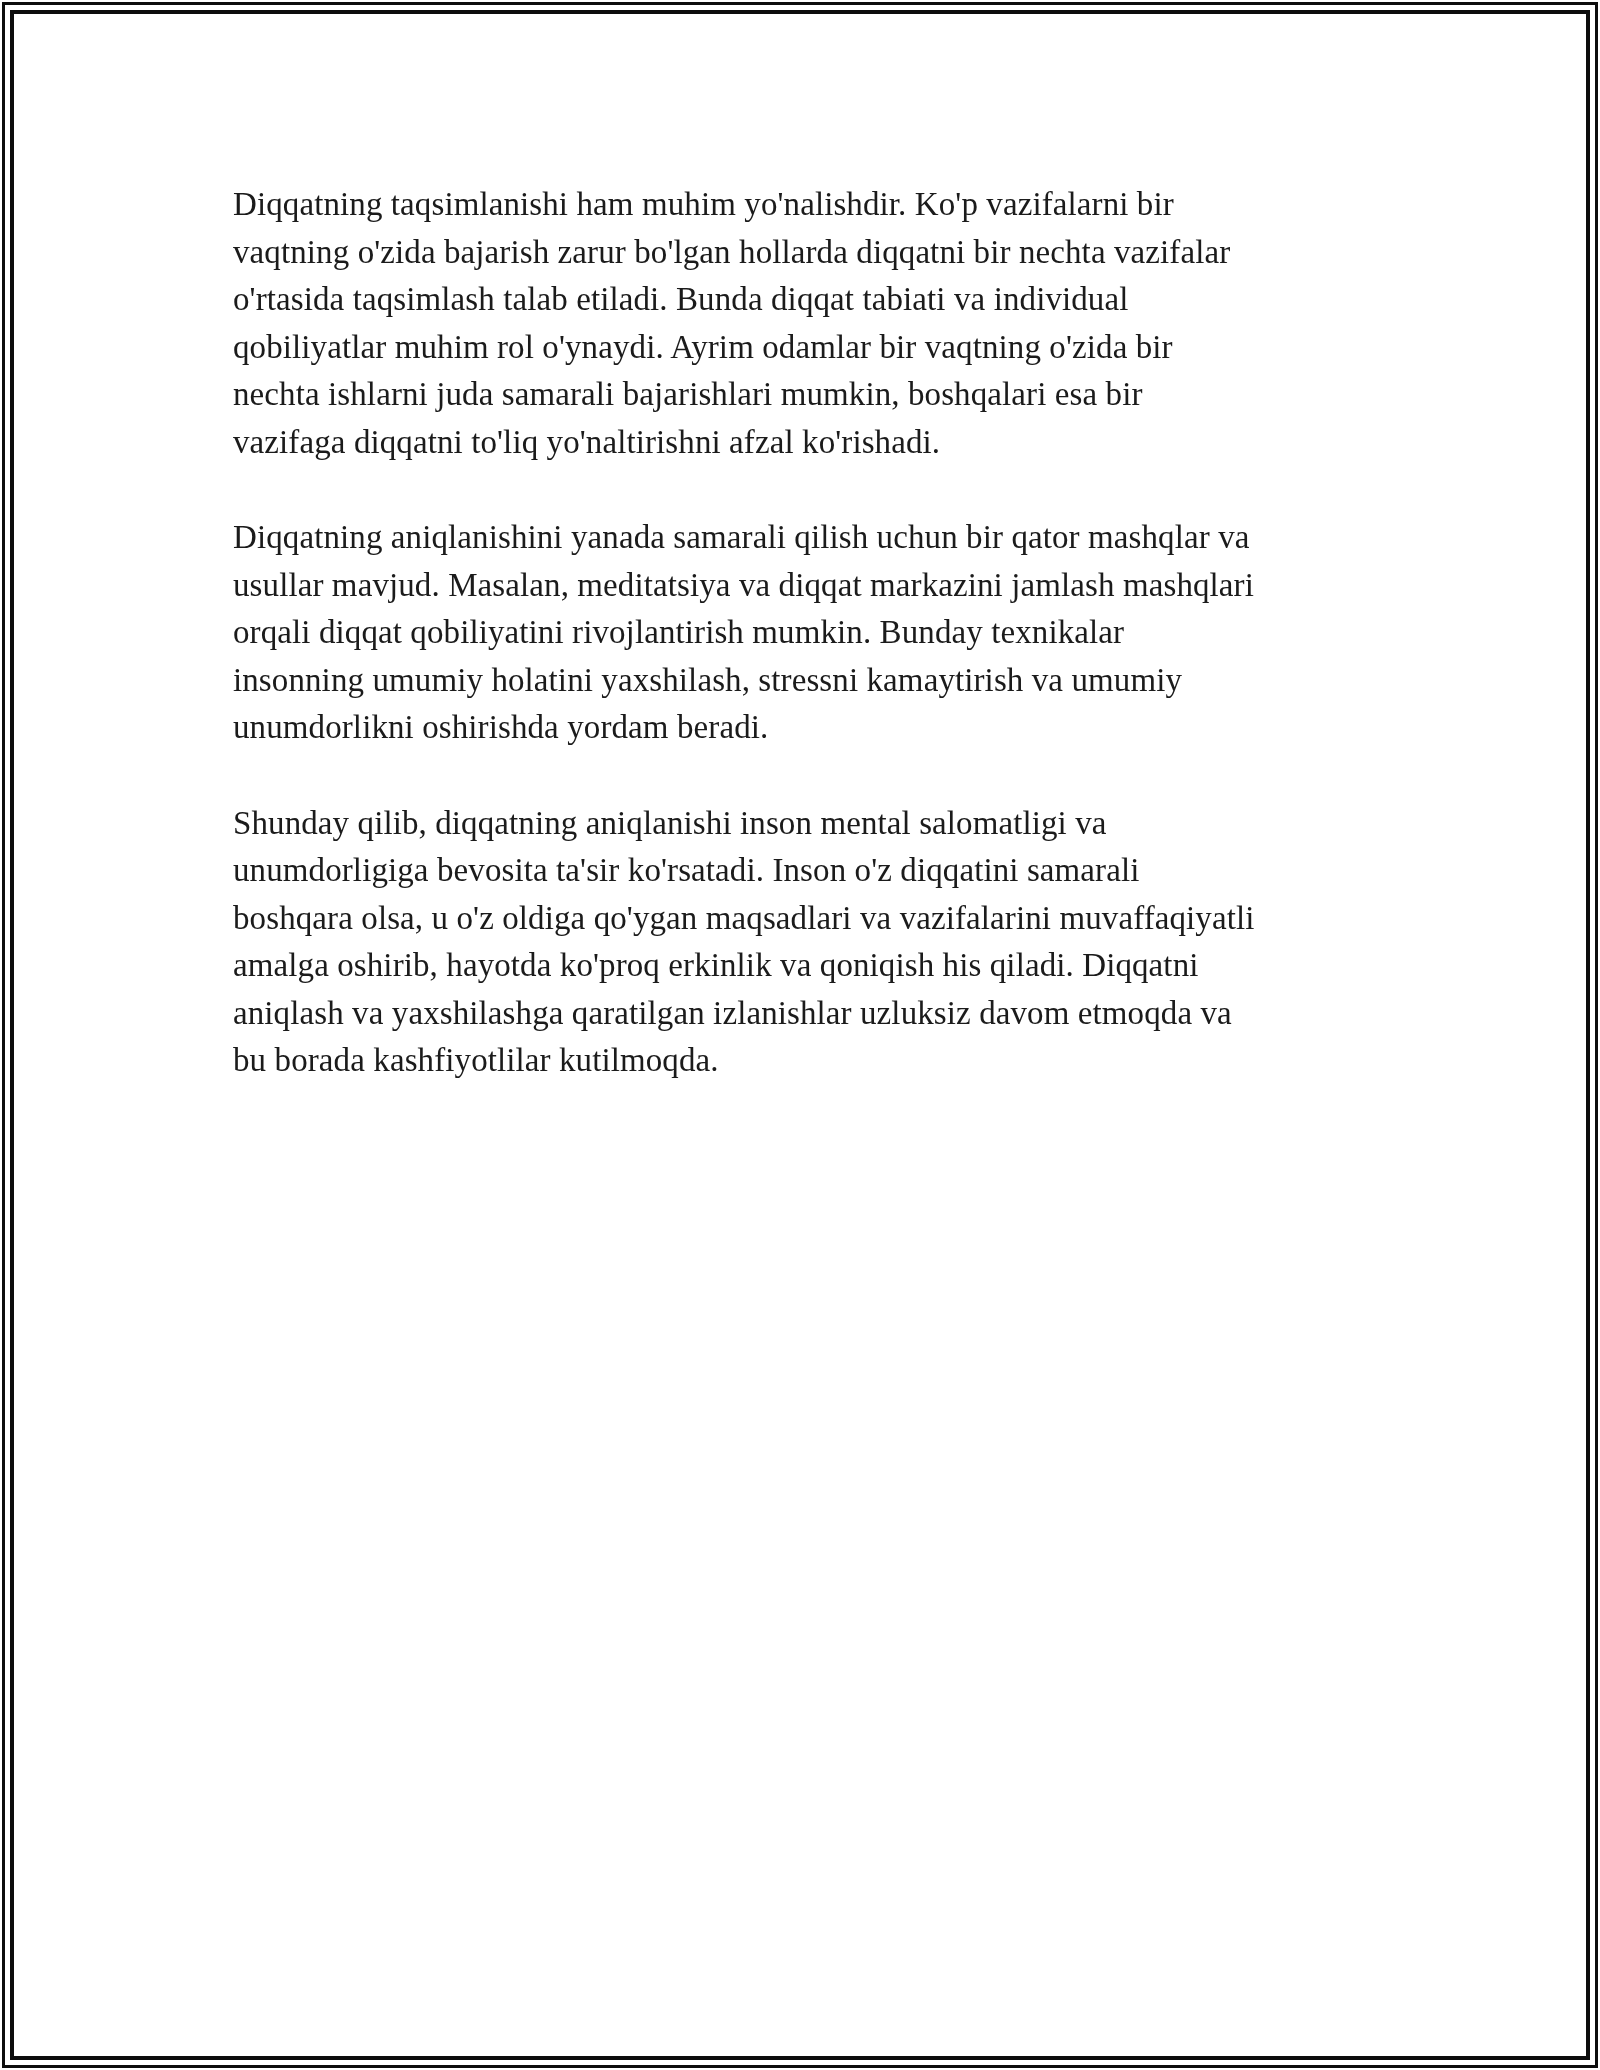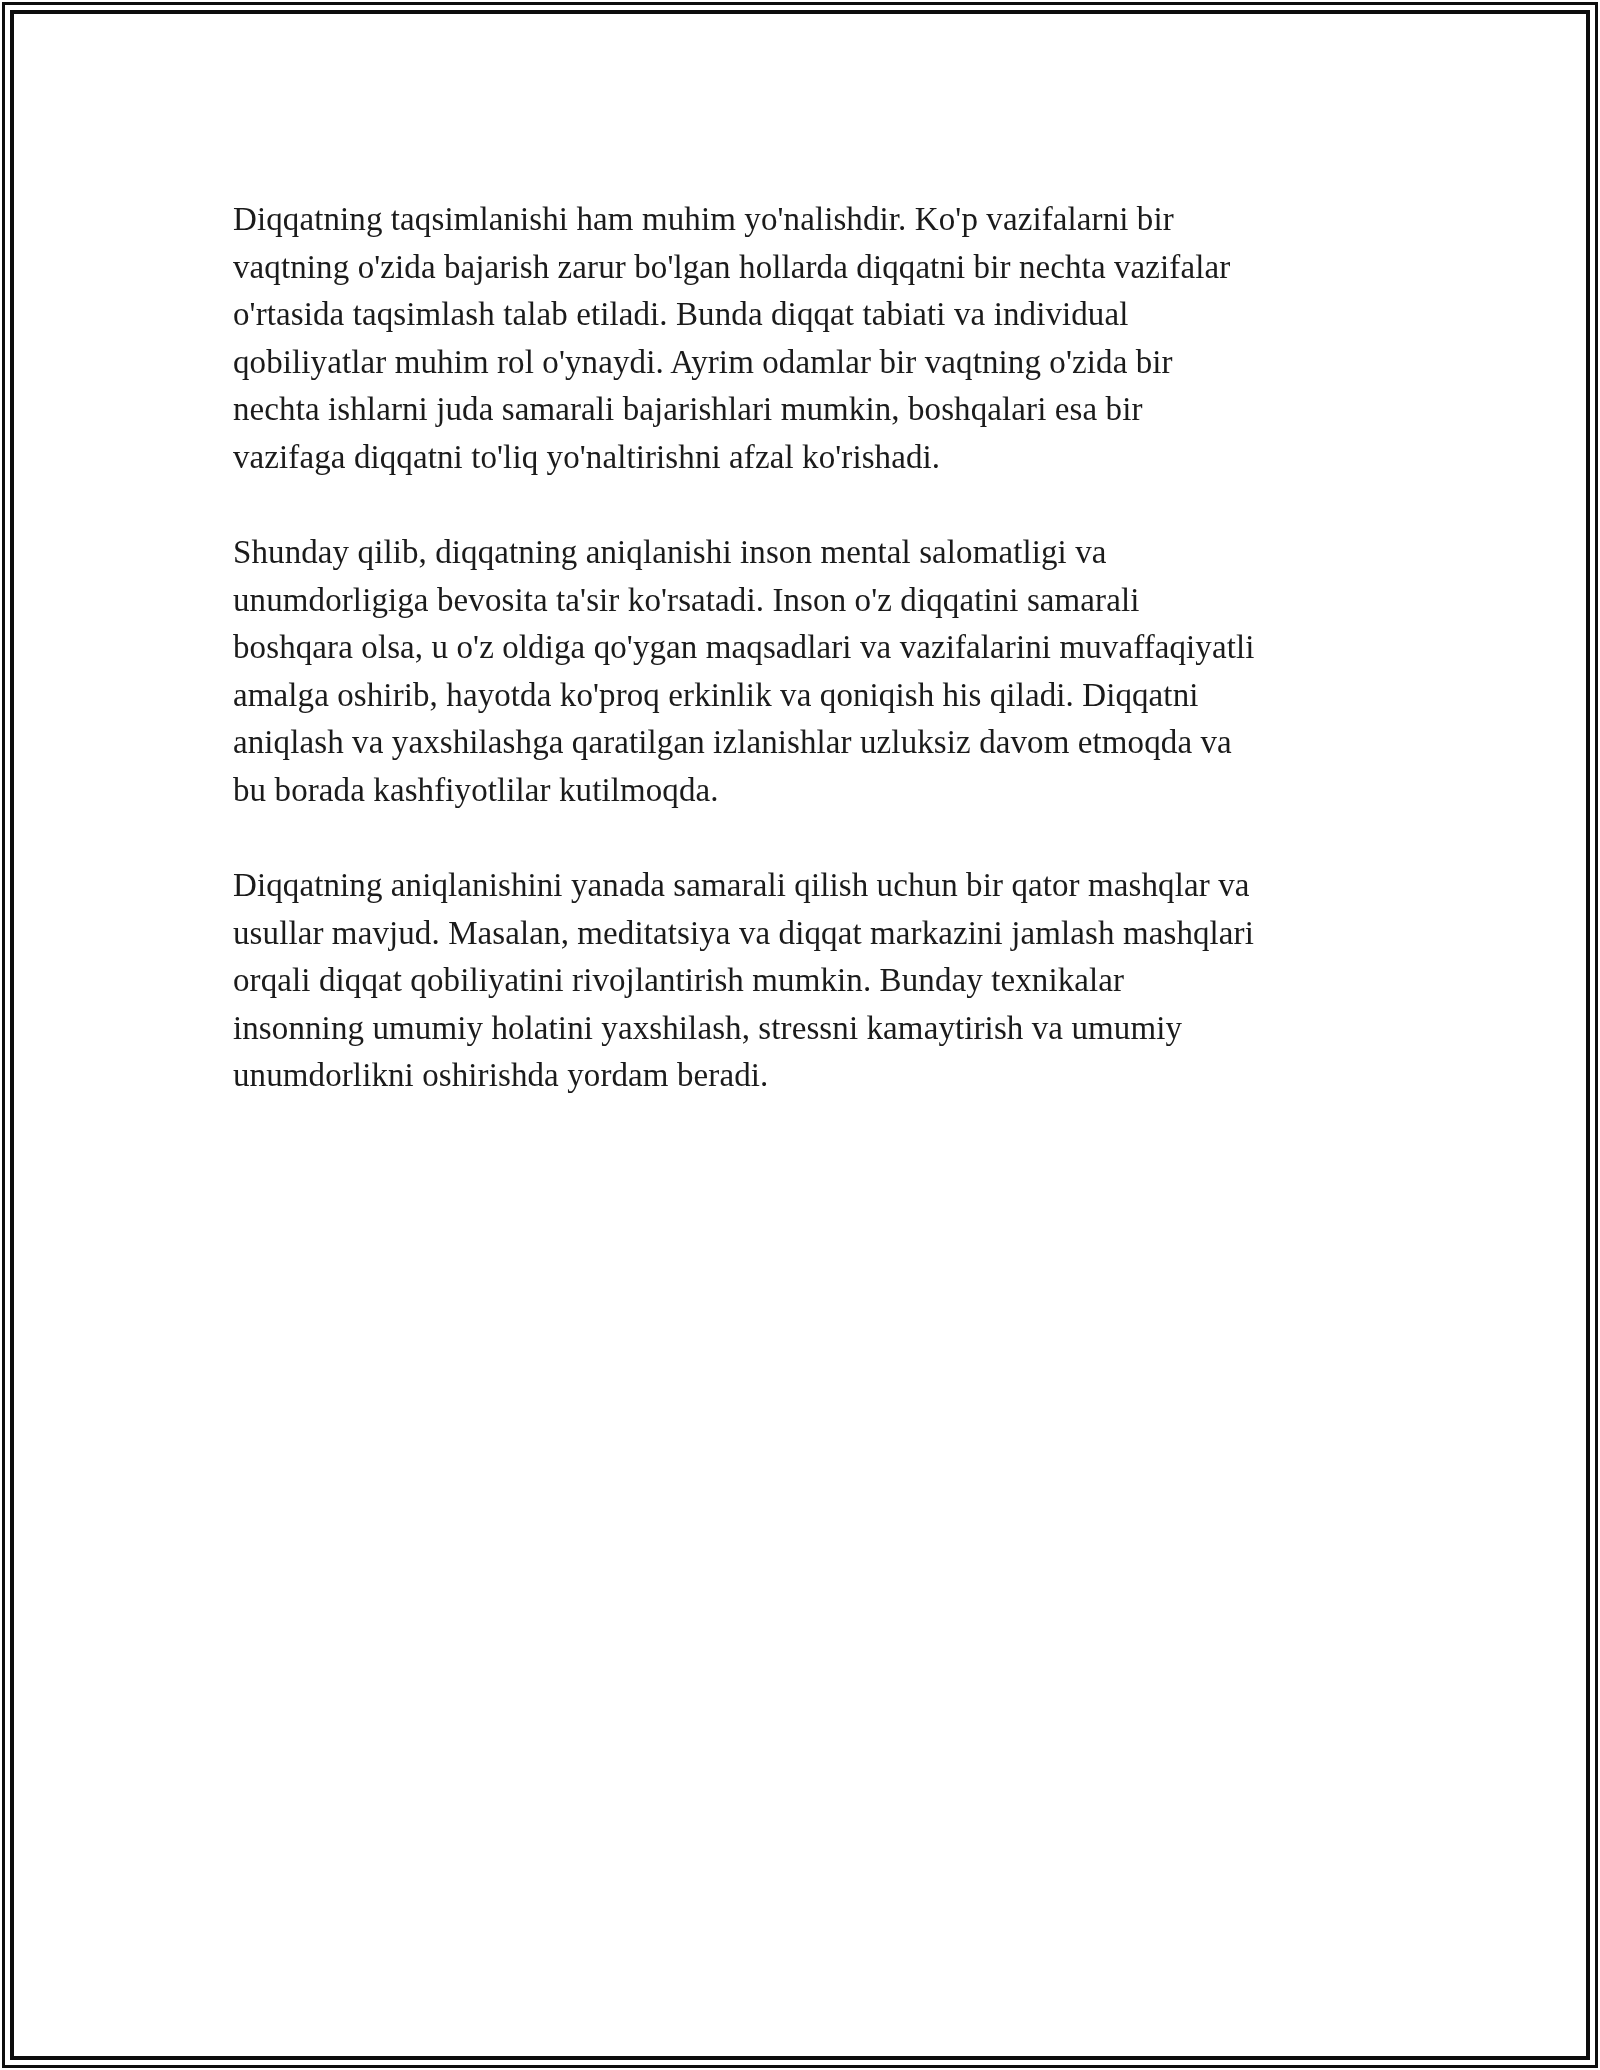--- a/index.html
+++ b/index.html
@@ -32,42 +32,42 @@
     left: 233px;
     top: 181px;
     width: 1220px;
     color: #1b1b1b;
     font-size: 33px;
     line-height: 47.5px;
     letter-spacing: 0.1px;
   }
   .paragraph {
     white-space: pre-line;
-    margin: 15px 0 48px 0;
+    margin: 0 0 48px 0;
   }
 </style>
 </head>
 <body>
 
 <div class="page">
   <div class="outer-frame"></div>
   <div class="inner-frame"></div>
 
   <div class="text-block">
     <p class="paragraph">Diqqatning taqsimlanishi ham muhim yo'nalishdir. Ko'p vazifalarni bir
 vaqtning o'zida bajarish zarur bo'lgan hollarda diqqatni bir nechta vazifalar
 o'rtasida taqsimlash talab etiladi. Bunda diqqat tabiati va individual
 qobiliyatlar muhim rol o'ynaydi. Ayrim odamlar bir vaqtning o'zida bir
 nechta ishlarni juda samarali bajarishlari mumkin, boshqalari esa bir
 vazifaga diqqatni to'liq yo'naltirishni afzal ko'rishadi.</p>
+    <p class="paragraph">Diqqatning aniqlanishini yanada samarali qilish uchun bir qator mashqlar va
+usullar mavjud. Masalan, meditatsiya va diqqat markazini jamlash mashqlari
+orqali diqqat qobiliyatini rivojlantirish mumkin. Bunday texnikalar
+insonning umumiy holatini yaxshilash, stressni kamaytirish va umumiy
+unumdorlikni oshirishda yordam beradi.</p>
     <p class="paragraph">Shunday qilib, diqqatning aniqlanishi inson mental salomatligi va
 unumdorligiga bevosita ta'sir ko'rsatadi. Inson o'z diqqatini samarali
 boshqara olsa, u o'z oldiga qo'ygan maqsadlari va vazifalarini muvaffaqiyatli
 amalga oshirib, hayotda ko'proq erkinlik va qoniqish his qiladi. Diqqatni
 aniqlash va yaxshilashga qaratilgan izlanishlar uzluksiz davom etmoqda va
 bu borada kashfiyotlilar kutilmoqda.</p>
-    <p class="paragraph">Diqqatning aniqlanishini yanada samarali qilish uchun bir qator mashqlar va
-usullar mavjud. Masalan, meditatsiya va diqqat markazini jamlash mashqlari
-orqali diqqat qobiliyatini rivojlantirish mumkin. Bunday texnikalar
-insonning umumiy holatini yaxshilash, stressni kamaytirish va umumiy
-unumdorlikni oshirishda yordam beradi.</p>
   </div>
 </div>
 
 </body></html>

